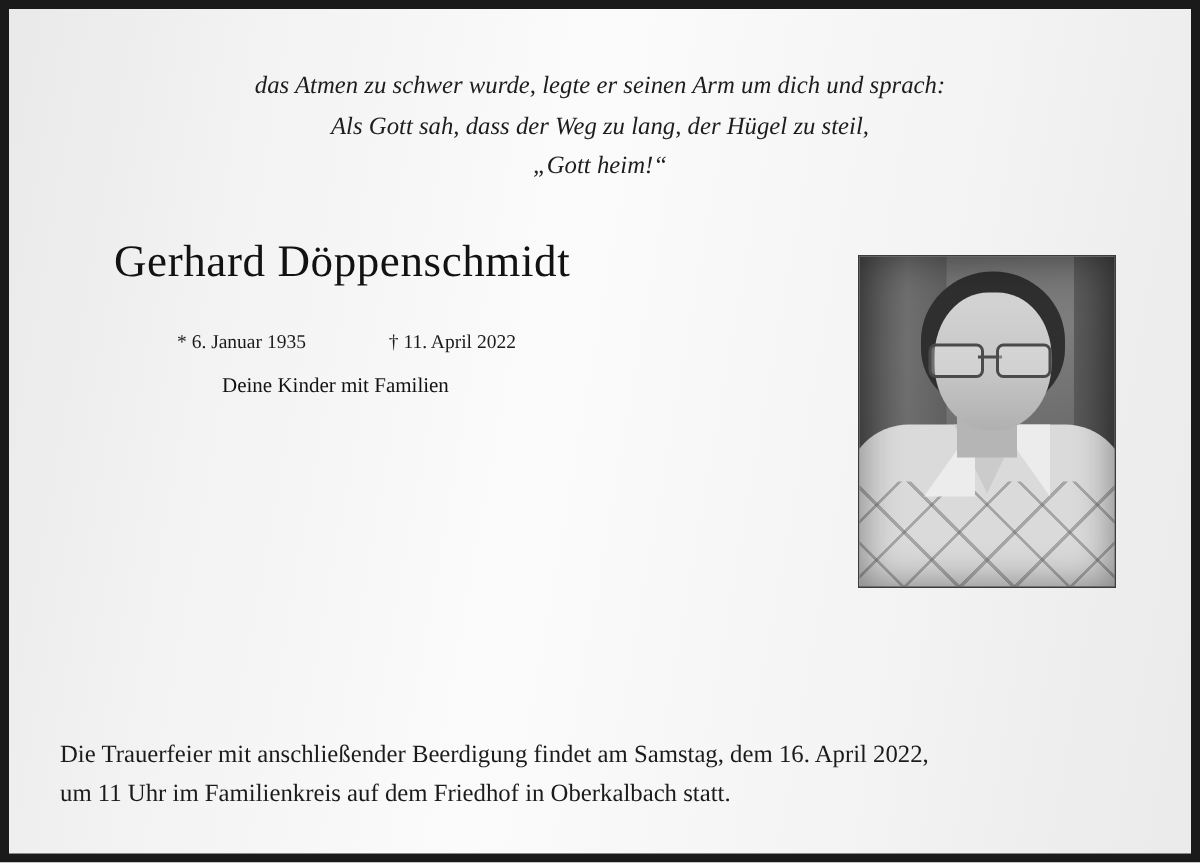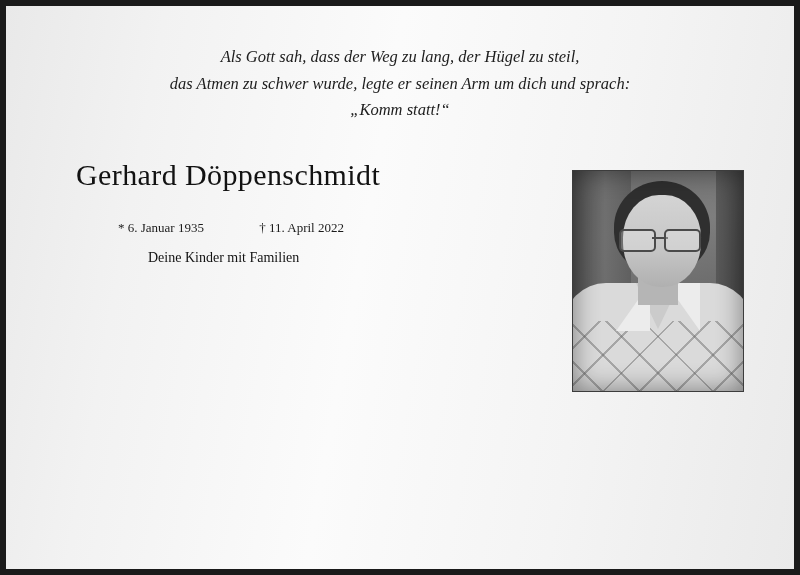--- a/index.html
+++ b/index.html
@@ -223,23 +223,23 @@
   }
   .funeral-line { display: block; }
 </style>
 </head>
 <body>
 
 <div class="obituary-card">
   <div class="inner">
 
     <div class="verse">
+      <span class="verse-line">das Atmen zu schwer wurde, legte er seinen Arm um dich und sprach:</span>
       <span class="verse-line">Als Gott sah, dass der Weg zu lang, der Hügel zu steil,</span>
-      <span class="verse-line">das Atmen zu schwer wurde, legte er seinen Arm um dich und sprach:</span>
-      <span class="verse-line">„Komm statt!“</span>
+      <span class="verse-line">„Gott heim!“</span>
     </div>
 
     <div class="main-row">
       <div class="text-col">
         <h1 class="deceased-name">Gerhard Döppenschmidt</h1>
 
         <div class="dates">
           <span class="date-birth">* 6. Januar 1935</span>
           <span class="date-death">† 11. April 2022</span>
         </div>
@@ -265,16 +265,20 @@
             <div class="ph-lens l"></div>
             <div class="ph-bridge"></div>
             <div class="ph-lens r"></div>
           </div>
           <div class="photo-vignette"></div>
         </div>
       </div>
     </div>
 
     <div class="footer">
+      <div class="funeral-info">
+        <span class="funeral-line">Die Trauerfeier mit anschließender Beerdigung findet am Samstag, dem 16. April 2022,</span>
+        <span class="funeral-line">um 11 Uhr im Familienkreis auf dem Friedhof in Oberkalbach statt.</span>
+      </div>
     </div>
 
   </div>
 </div>
 
 </body></html>

